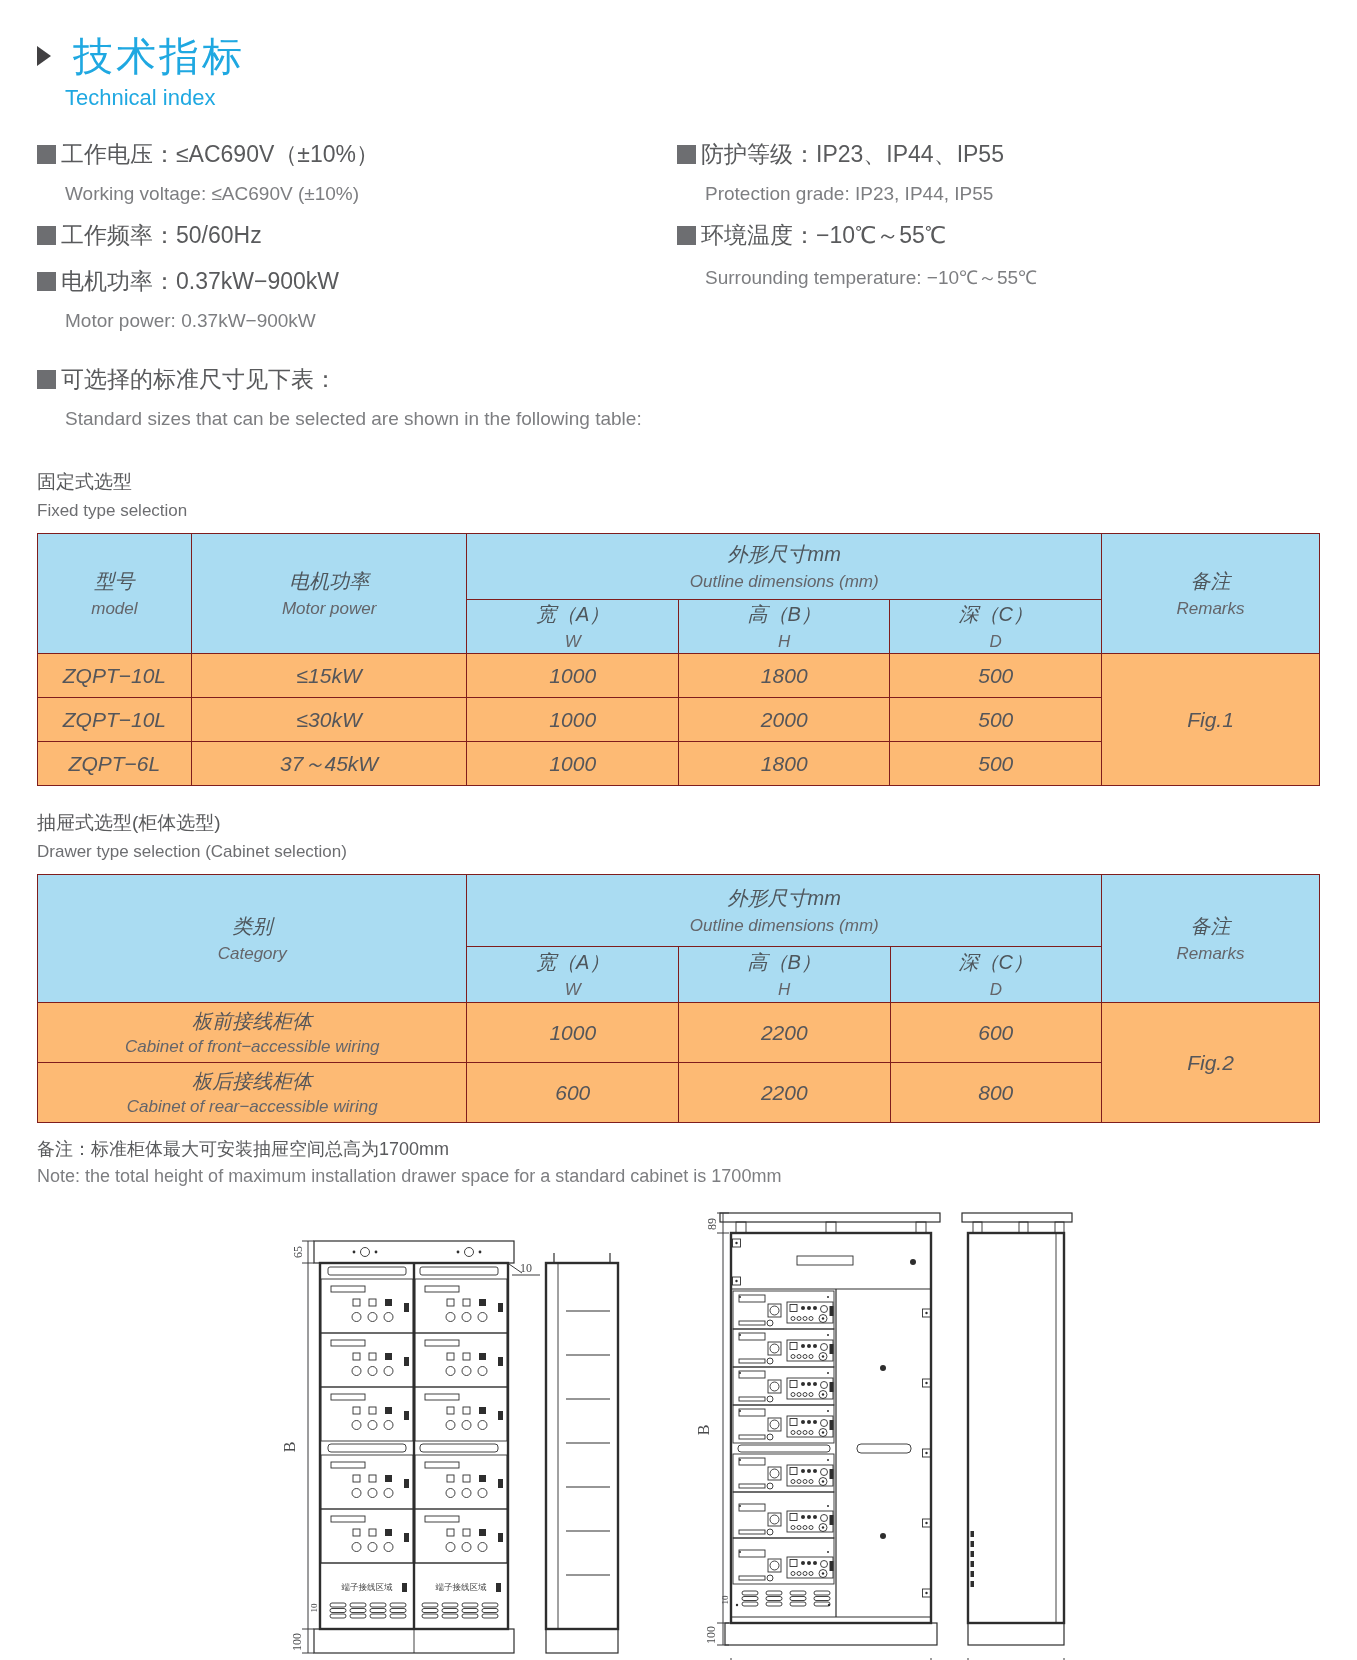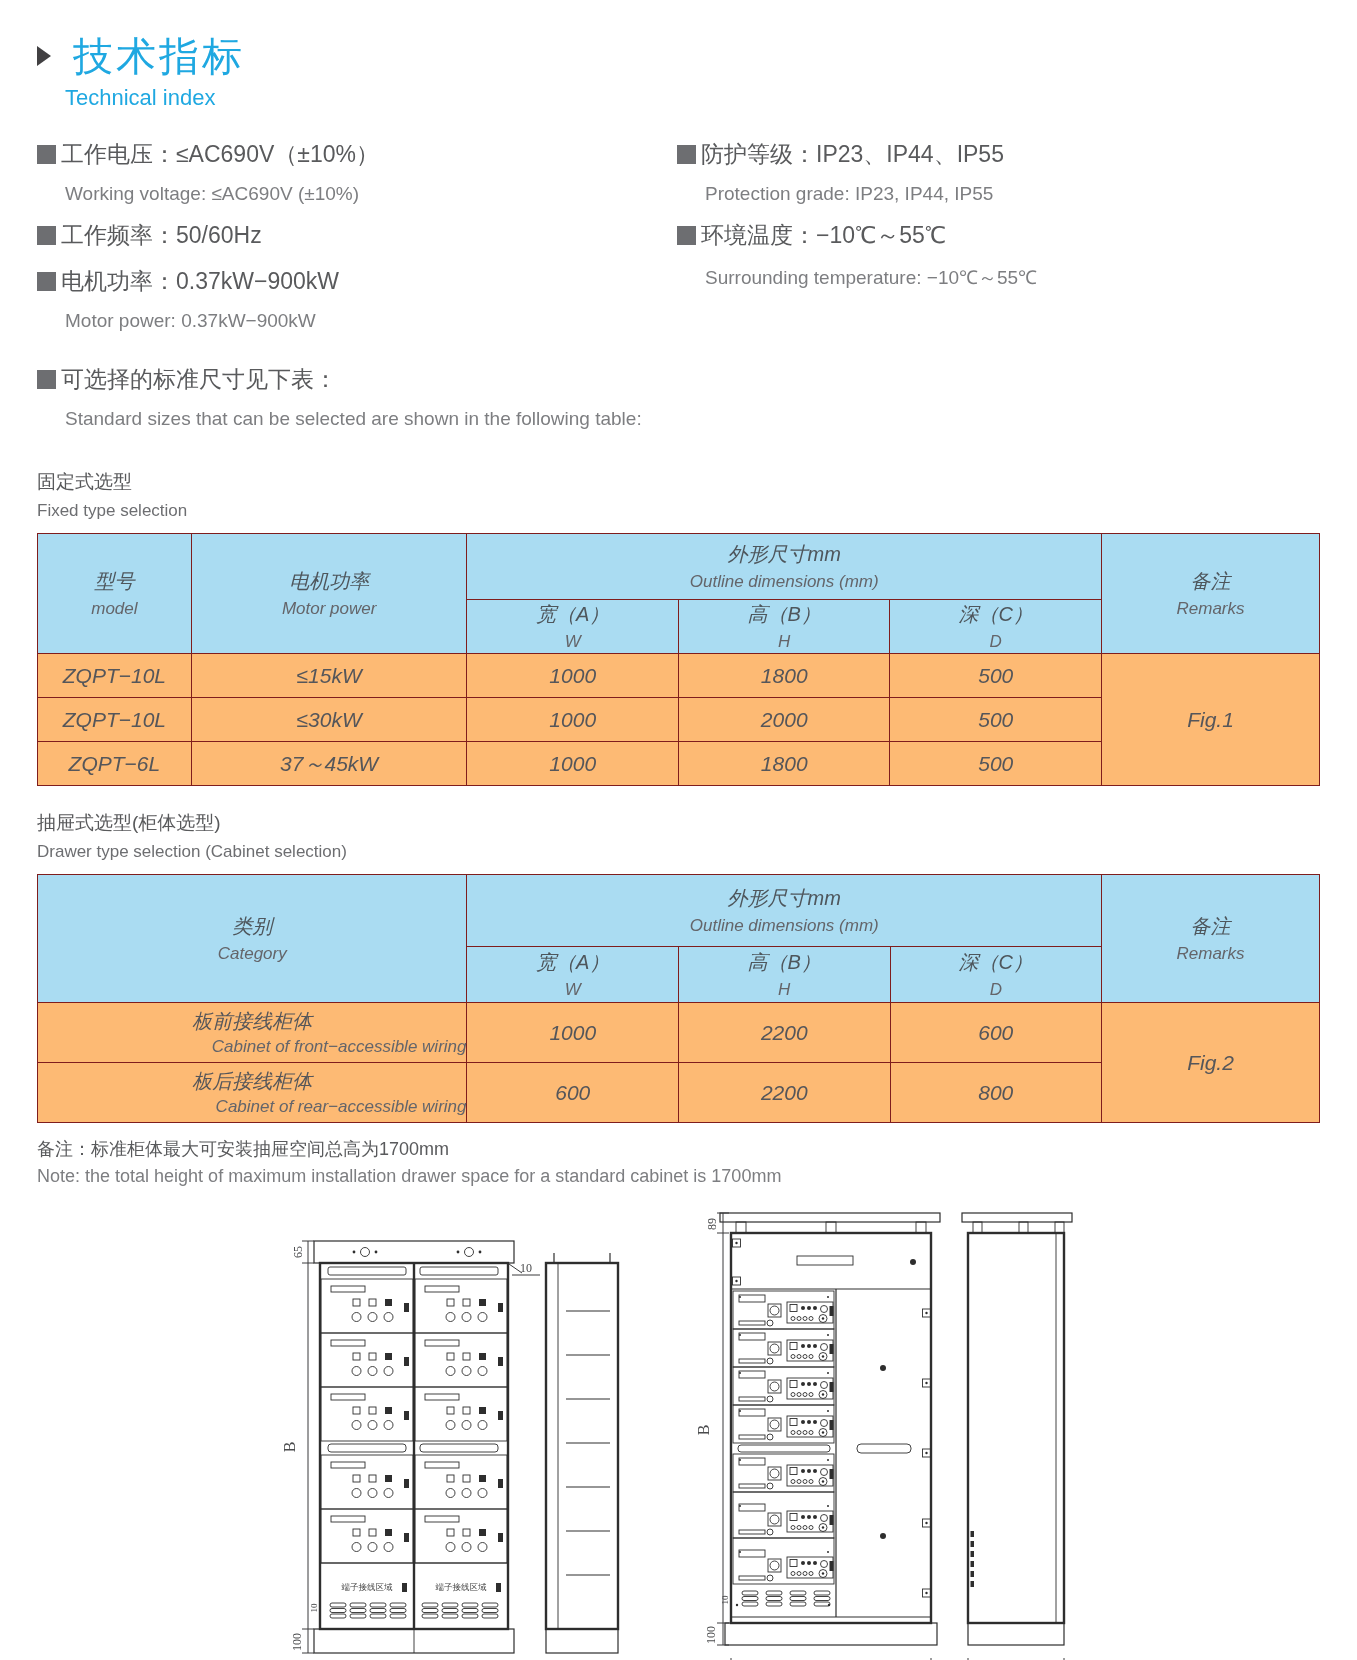--- a/index.html
+++ b/index.html
@@ -30,21 +30,21 @@
   
   table{border-collapse:collapse;width:100%;margin-top:12px;table-layout:fixed;}
   th,td{border:1px solid #7f1d1d;text-align:center;vertical-align:middle;padding:0;font-style:italic;}
   thead th{background:#aadcf2;font-weight:normal;}
   tbody td{background:#fdba74;font-size:21px;color:#55565a;}
   .hz{display:block;font-size:20px;color:#4e565c;}
   .he{display:block;font-size:17px;color:#64656a;margin-top:4px;}
   .t1 tr.hr1{height:66px;} .t1 tr.hr2{height:54px;} .t1 tbody tr{height:44px;}
   .t2 tr.hr1{height:72px;} .t2 tr.hr2{height:56px;} .t2 tbody tr{height:60px;}
   td.cat .cz{display:block;font-size:20px;color:#55565a;}
-  td.cat .ce{display:block;font-size:17px;color:#64656a;margin-top:2px;text-align:right;}
+  td.cat .ce{display:block;font-size:17px;color:#64656a;margin-top:2px;}
   td.rem{font-size:21px;color:#55565a;}
 
   
   .note{margin-top:14px;}
   .note .zh{font-size:18px;color:#595a5c;}
   .note .en{font-size:18px;color:#7d7e81;margin-top:5px;}
 
   
   .figs{display:flex;justify-content:center;align-items:flex-start;gap:14px;margin-top:6px;}
   .figblock{text-align:center;}

